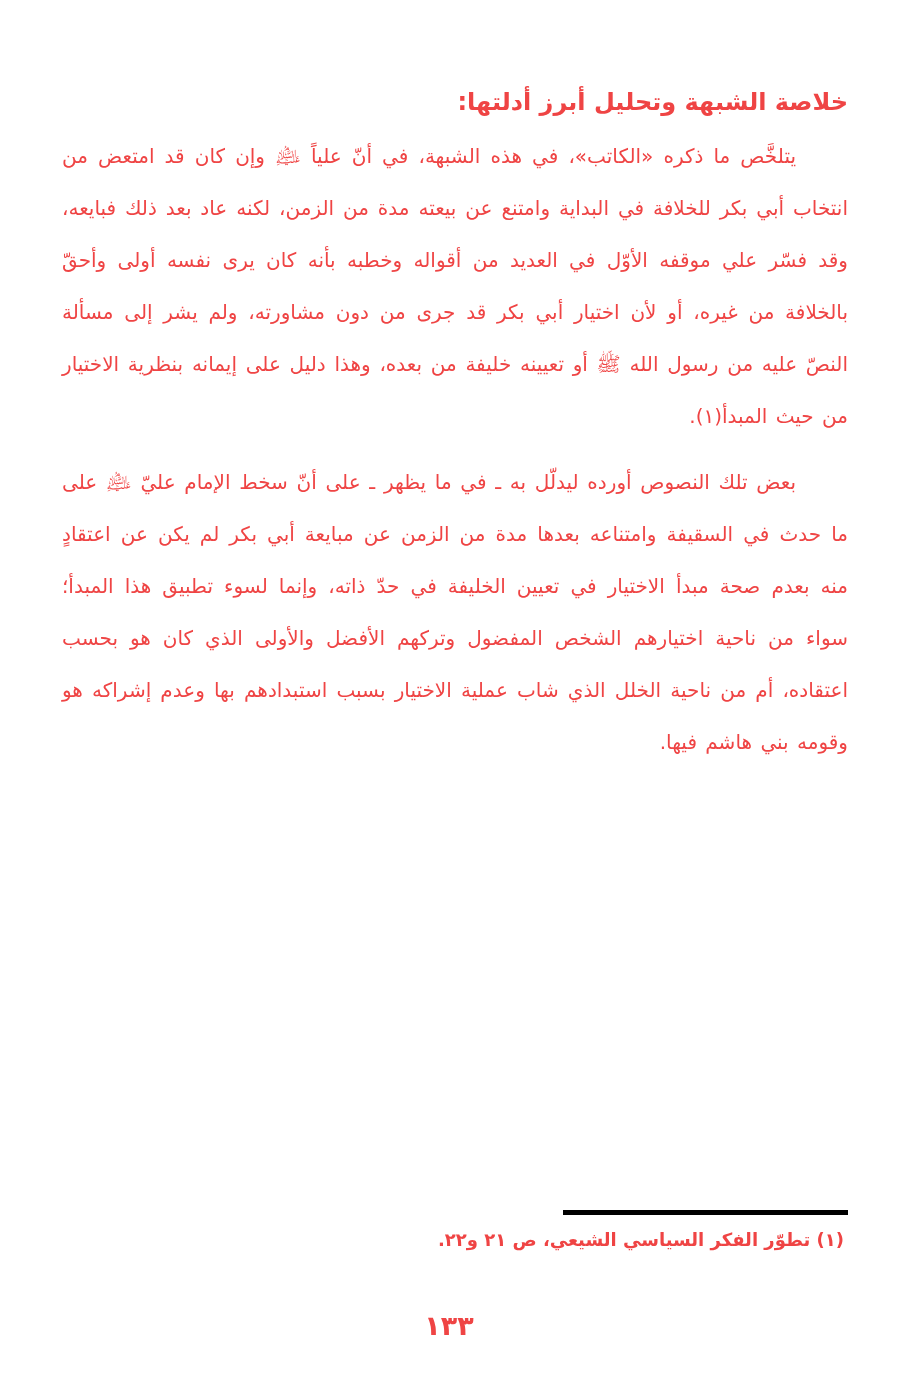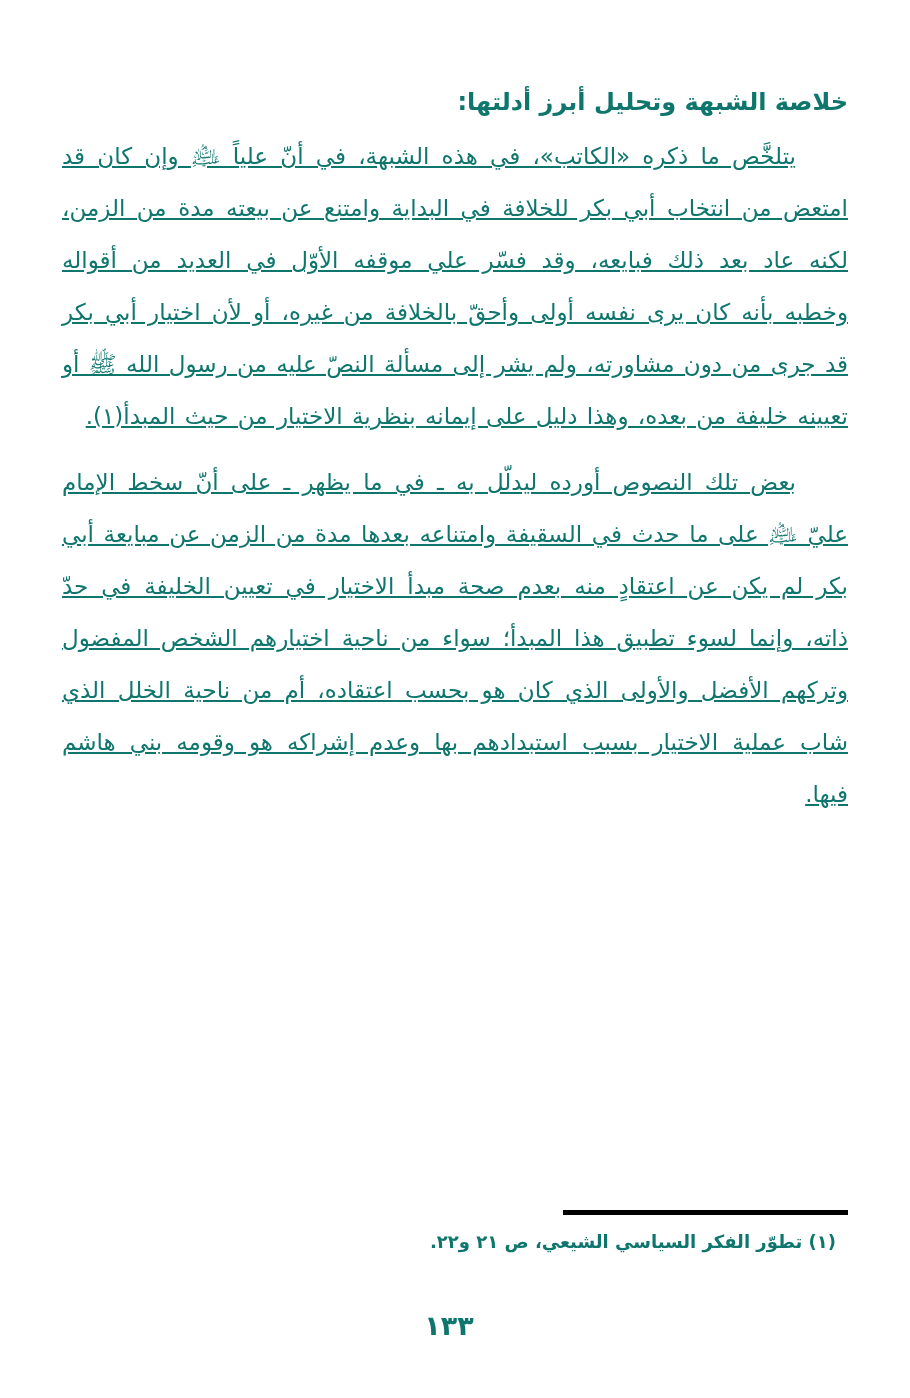--- a/index.html
+++ b/index.html
@@ -5,61 +5,60 @@
   html, body {
     margin: 0;
     padding: 0;
     background: #ffffff;
   }
   .page {
     position: relative;
     width: 910px;
     height: 1398px;
     background: #ffffff;
-    color: #0f766e;
+    color: #ef4444;
     direction: rtl;
     font-family: "DejaVu Sans", sans-serif;
     box-sizing: border-box;
     padding: 88px 62px 0 62px;
     overflow: hidden;
   }
   .heading {
     font-size: 24px;
     font-weight: bold;
     margin: 0 0 14px 0;
     text-align: right;
     letter-spacing: 0.2px;
   }
   .para {
-    font-size: 23px;
+    font-size: 20px;
     line-height: 52px;
     text-align: justify;
     text-justify: inter-word;
     margin: 0 0 14px 0;
     text-indent: 52px; 
     word-spacing: 2px;
-    text-decoration: underline;
   }
   .footnote-area {
     position: absolute;
     right: 62px;
     left: 62px;
     top: 1210px;
     direction: rtl;
   }
   .footnote-rule {
     width: 285px;
     height: 5px;
     background: #000000;
     margin-bottom: 10px;
   }
   .footnote {
     font-size: 18px;
     font-weight: bold;
-    margin: 12px;
+    margin: 4px;
     text-align: right;
     line-height: 30px;
   }
   .page-number {
     position: absolute;
     left: 0;
     right: 12px;
     top: 1310px;
     text-align: center;
     font-size: 27px;

